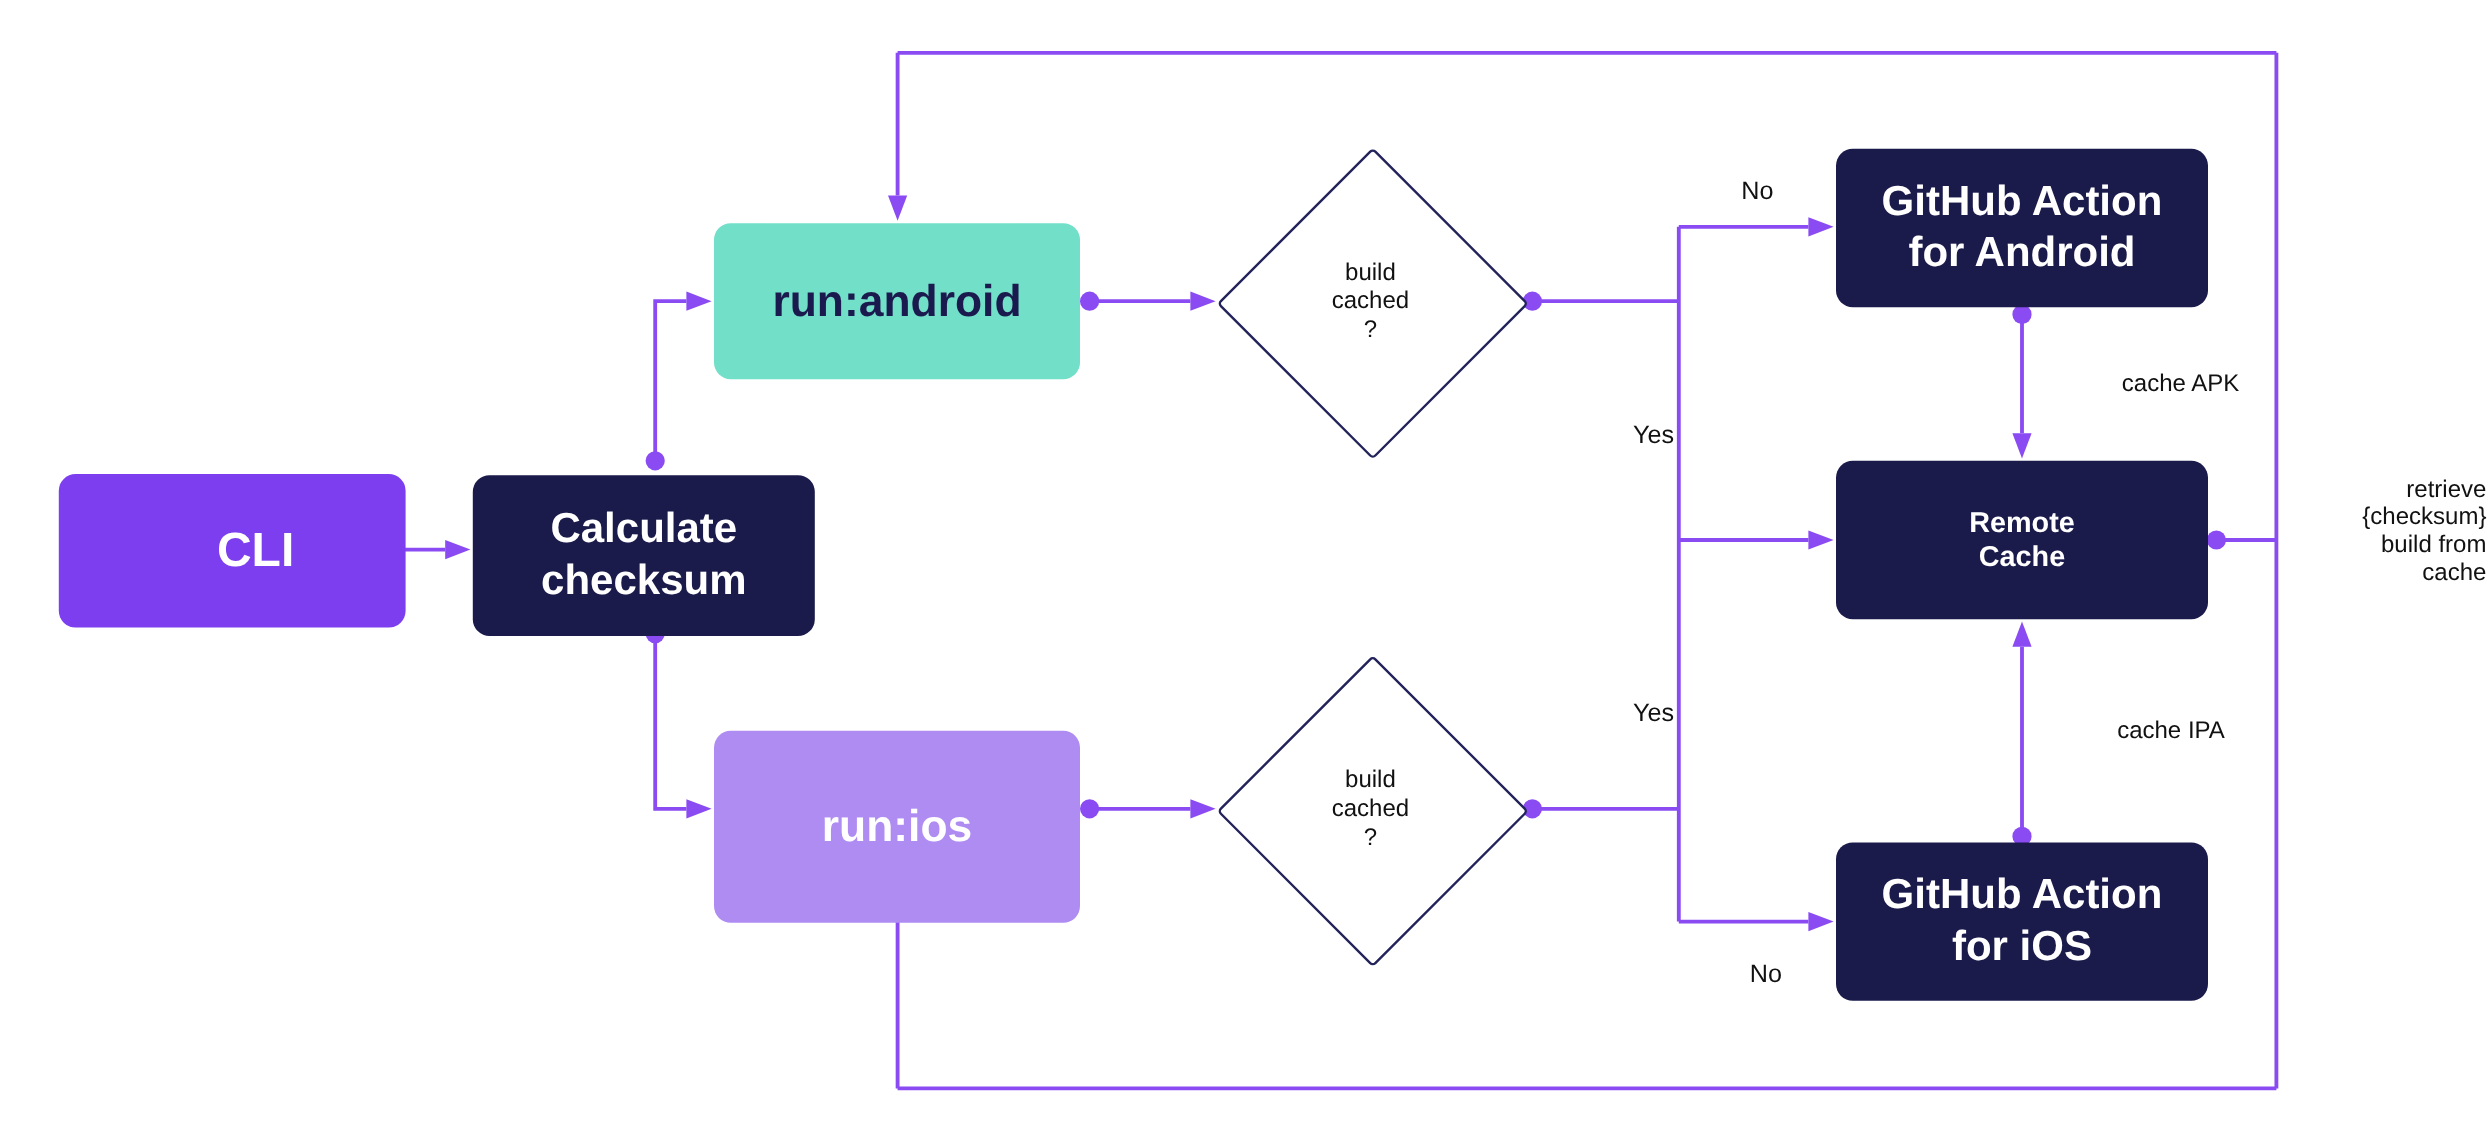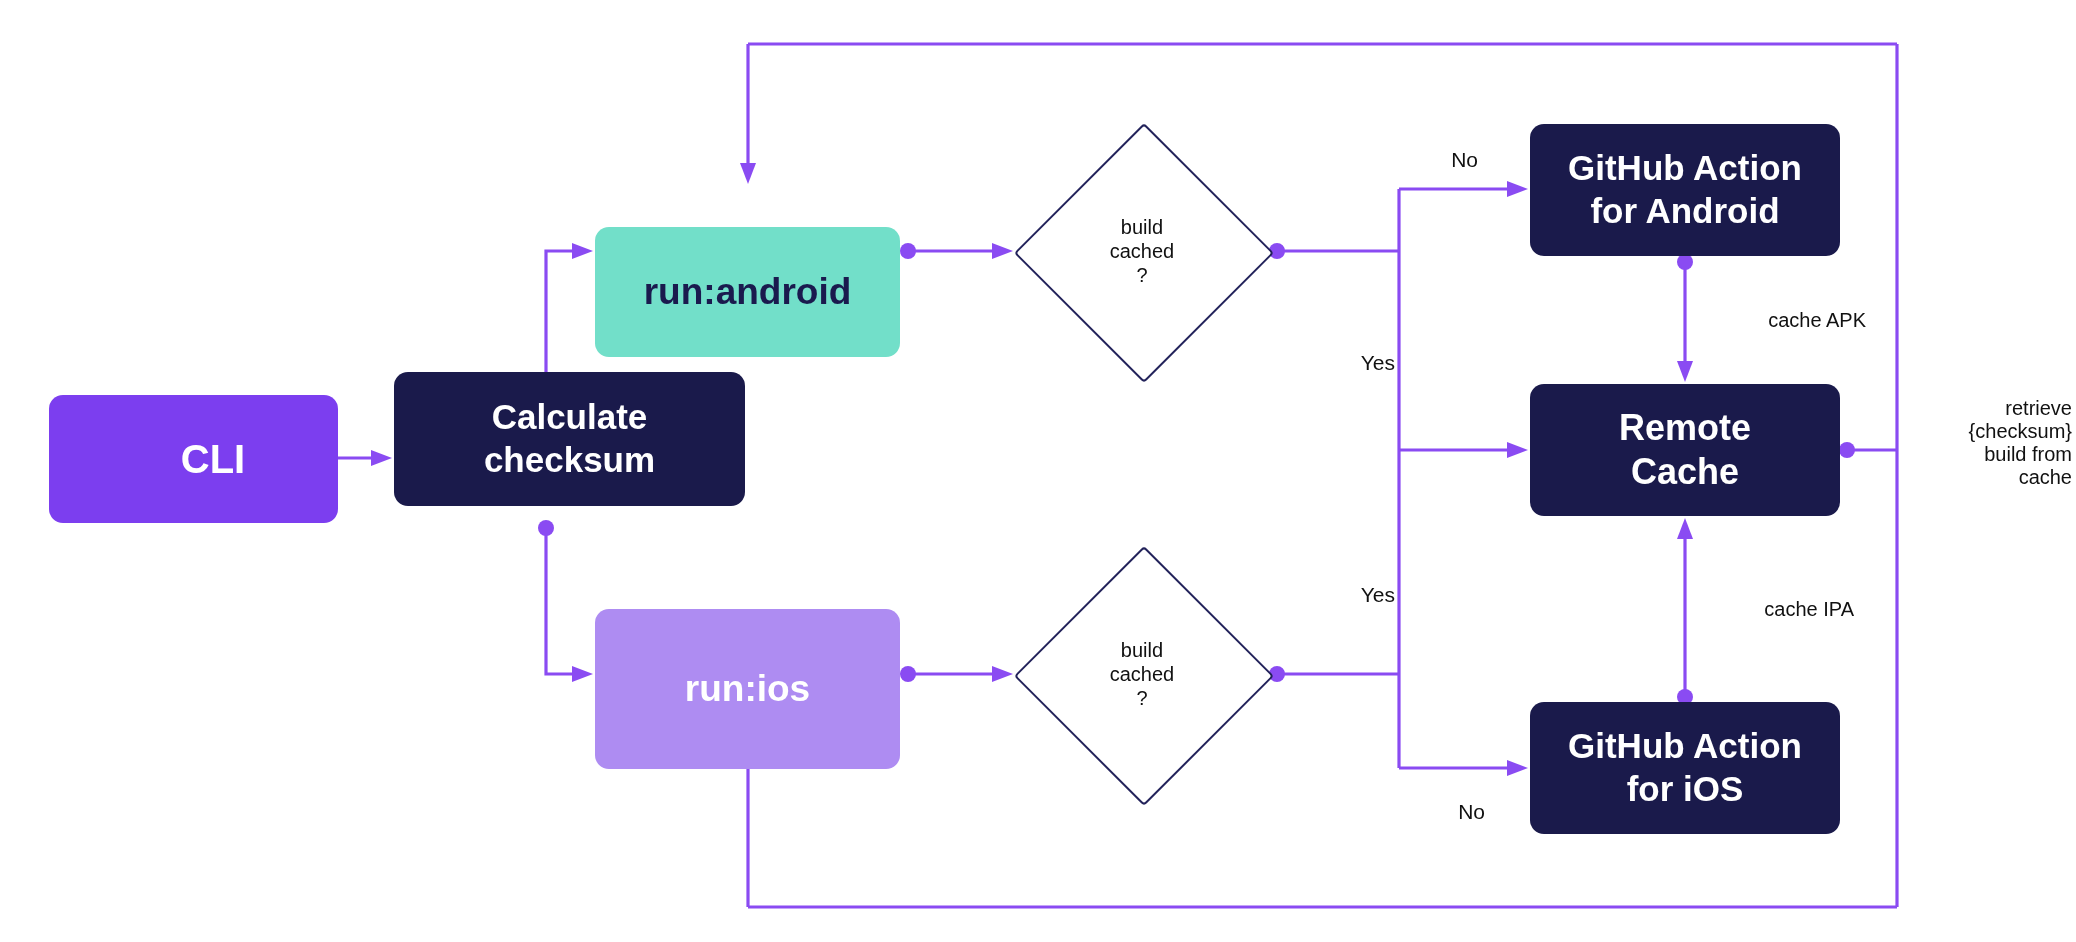--- a/index.html
+++ b/index.html
@@ -103,41 +103,41 @@
       <circle cx="1277" cy="251" r="8"></circle>
       <circle cx="1277" cy="674" r="8"></circle>
       <circle cx="1685" cy="262" r="8"></circle>
       <circle cx="1685" cy="697" r="8"></circle>
       <circle cx="1847" cy="450" r="8"></circle>
     </g>
   </svg>
 
   <div class="node violet" style="left:49px;top:395px;width:250px;height:128px;font-size:40px;padding-left:39px;">CLI</div>
 
-  <div class="node navy" style="left:394px;top:372px;width:351px;height:134px;font-size:35px;">Calculate
+  <div class="node navy" style="left:394px;top:396px;width:285px;height:134px;font-size:35px;">Calculate
 checksum</div>
 
-  <div class="node teal" style="left:595px;top:186px;width:305px;height:130px;font-size:37px;margin-top:41px;">run:android</div>
+  <div class="node teal" style="left:595px;top:186px;width:305px;height:130px;font-size:37px;">run:android</div>
 
   <div class="node lavender" style="left:595px;top:609px;width:305px;height:160px;font-size:37px;text-align:right;">run:ios</div>
 
   <div class="diamond" style="left:1052px;top:161px;"></div>
   <div class="diamond-label" style="left:1052px;top:181px;">build
 cached
 ?</div>
 
   <div class="diamond" style="left:1052px;top:584px;"></div>
   <div class="diamond-label" style="left:1052px;top:604px;">build
 cached
 ?</div>
 
   <div class="node navy" style="left:1530px;top:124px;width:310px;height:132px;font-size:35px;">GitHub Action
 for Android</div>
 
-  <div class="node navy" style="left:1530px;top:384px;width:310px;height:132px;font-size:36px;">Remote
+  <div class="node navy" style="left:1530px;top:384px;width:310px;height:132px;font-size:24px;">Remote
 Cache</div>
 
   <div class="node navy" style="left:1530px;top:702px;width:310px;height:132px;font-size:35px;">GitHub Action
 for iOS</div>
 
   <div class="edge-label ta-c" style="left:1398px;top:148px;width:80px;">No</div>
 
   <div class="edge-label ta-r" style="left:1315px;top:339px;width:80px;">Yes</div>
 
   <div class="edge-label ta-r" style="left:1315px;top:571px;width:80px;">Yes</div>

